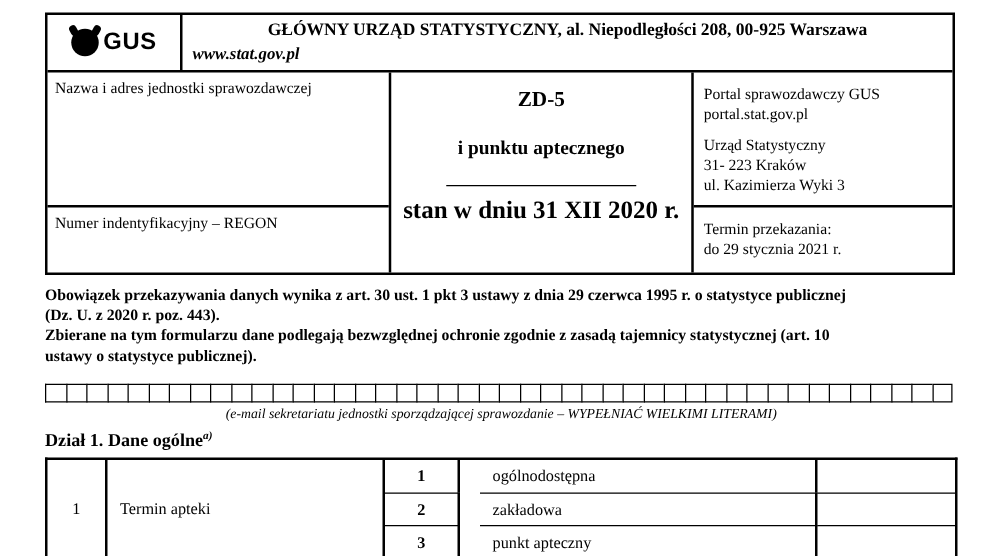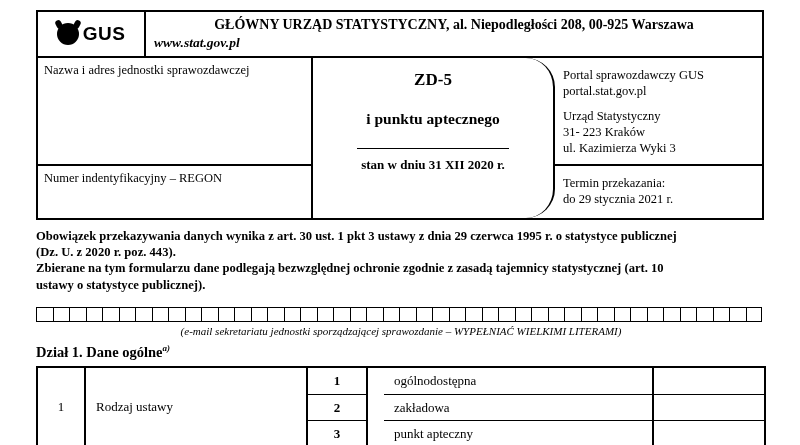--- a/index.html
+++ b/index.html
@@ -114,41 +114,40 @@
     font-size: 12.5px;
     box-sizing: border-box;
   }
   .hdr-mid {
     width: 242px;
     border-right: 2px solid #000;
     box-sizing: border-box;
     text-align: center;
     padding-top: 12px;
     position: relative;
-    border-radius: 29px;
   }
   .form-code {
     font-weight: bold;
     font-size: 17px;
     margin-bottom: 18px;
   }
   .form-name {
     font-weight: bold;
     font-size: 15.5px;
     line-height: 22px;
   }
   .form-rule {
     width: 152px;
     height: 0;
     border-top: 1.5px solid #000;
     margin: 18px auto 8px auto;
   }
   .form-date {
     font-weight: bold;
-    font-size: 13px;
+    font-size: 20px;
   }
   .hdr-right {
     flex: 1;
     box-sizing: border-box;
     display: flex;
     flex-direction: column;
   }
   .hdr-right-top {
     height: 108px;
     border-bottom: 2px solid #000;
@@ -398,21 +397,21 @@
     </div>
   <div class="comb-note">(e-mail sekretariatu jednostki sporządzającej sprawozdanie – WYPEŁNIAĆ WIELKIMI LITERAMI)</div>
 
   <div class="section-title">
     <span>Dział 1. Dane ogólne</span><sup>a)</sup>
   </div>
 
   <div class="tbl">
     <div class="grp">
       <div class="grp-num">1</div>
-      <div class="grp-label">Rodzaj ustawy</div>
+      <div class="grp-label">Termin apteki</div>
       <div class="grp-rows" id="opt-rows">
           <div class="grp-row">
             <div class="c-idx">1</div>
             <div class="c-opt">ogólnodostępna</div>
             <div class="c-val"></div>
           </div>
           <div class="grp-row">
             <div class="c-idx">2</div>
             <div class="c-opt">zakładowa</div>
             <div class="c-val"></div>

